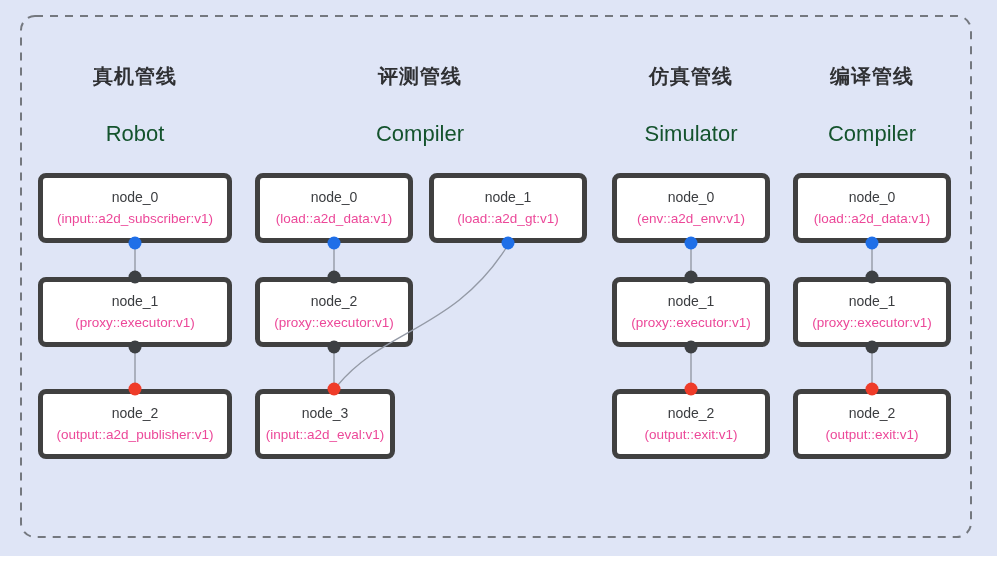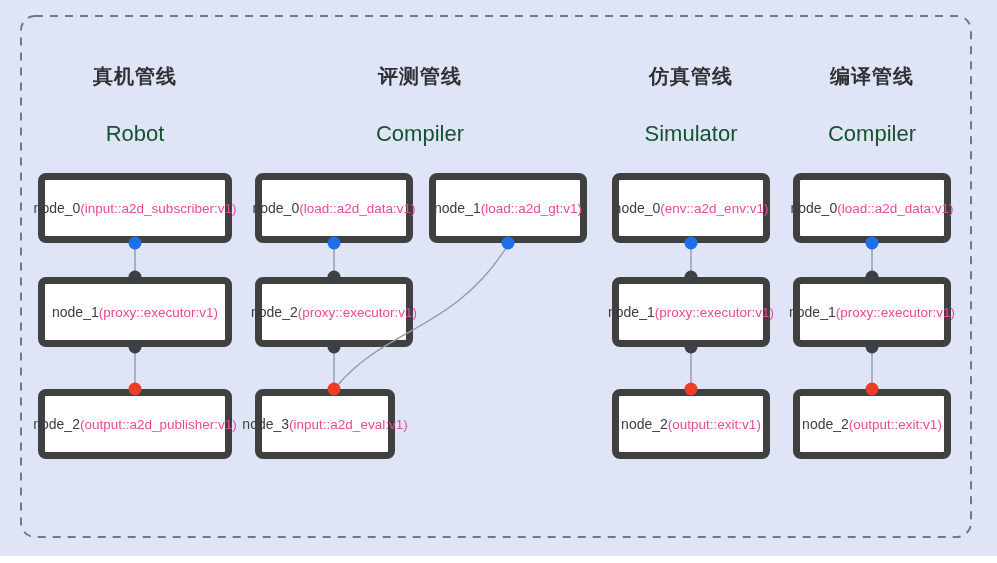--- a/index.html
+++ b/index.html
@@ -3,22 +3,22 @@
 <meta charset="utf-8">
 <style>
   html,body{margin:0;padding:0;}
   body{font-family:"Liberation Sans","DejaVu Sans",sans-serif;}
   .stage{position:relative;width:997px;height:563px;background:#ffffff;overflow:hidden;}
   .bg{position:absolute;left:0;top:0;width:997px;height:556px;background:#dfe5f6;}
   .overlay{position:absolute;left:0;top:0;width:997px;height:563px;z-index:3;pointer-events:none;}
   .col-header{position:absolute;transform:translateX(-50%);white-space:nowrap;z-index:2;text-align:center;}
   .col-header.zh{font-size:20px;font-weight:700;color:#2f3033;letter-spacing:1px;}
   .col-header.en{font-size:22px;font-weight:400;color:#14532d;}
-  .node{position:absolute;height:70px;background:#ffffff;border:7px solid #404040;border-radius:8px;
-        box-sizing:border-box;display:flex;justify-content:center;align-items:center;
+  .node{position:absolute;height:70px;background:#ffffff;border:5px solid #404040;border-radius:8px;
+        box-sizing:border-box;display:flex;flex-direction:column;justify-content:center;align-items:center;
         z-index:2;}
   .n-name{font-size:14px;line-height:21px;color:#3b3d40;}
   .n-spec{font-size:13.5px;line-height:21px;color:#ec4899;}
 </style>
 </head>
 <body>
 
 <div class="stage">
   <div class="bg"></div>
 

